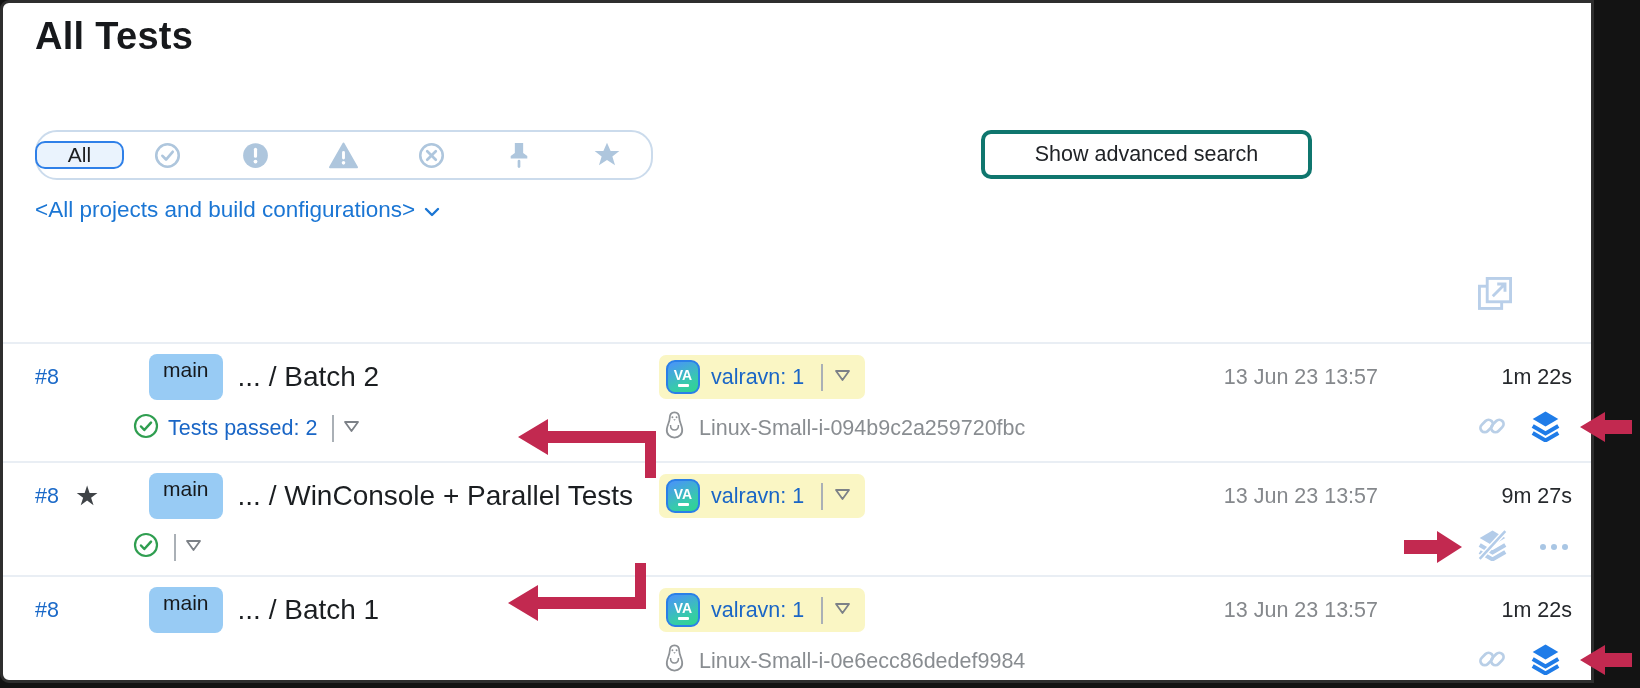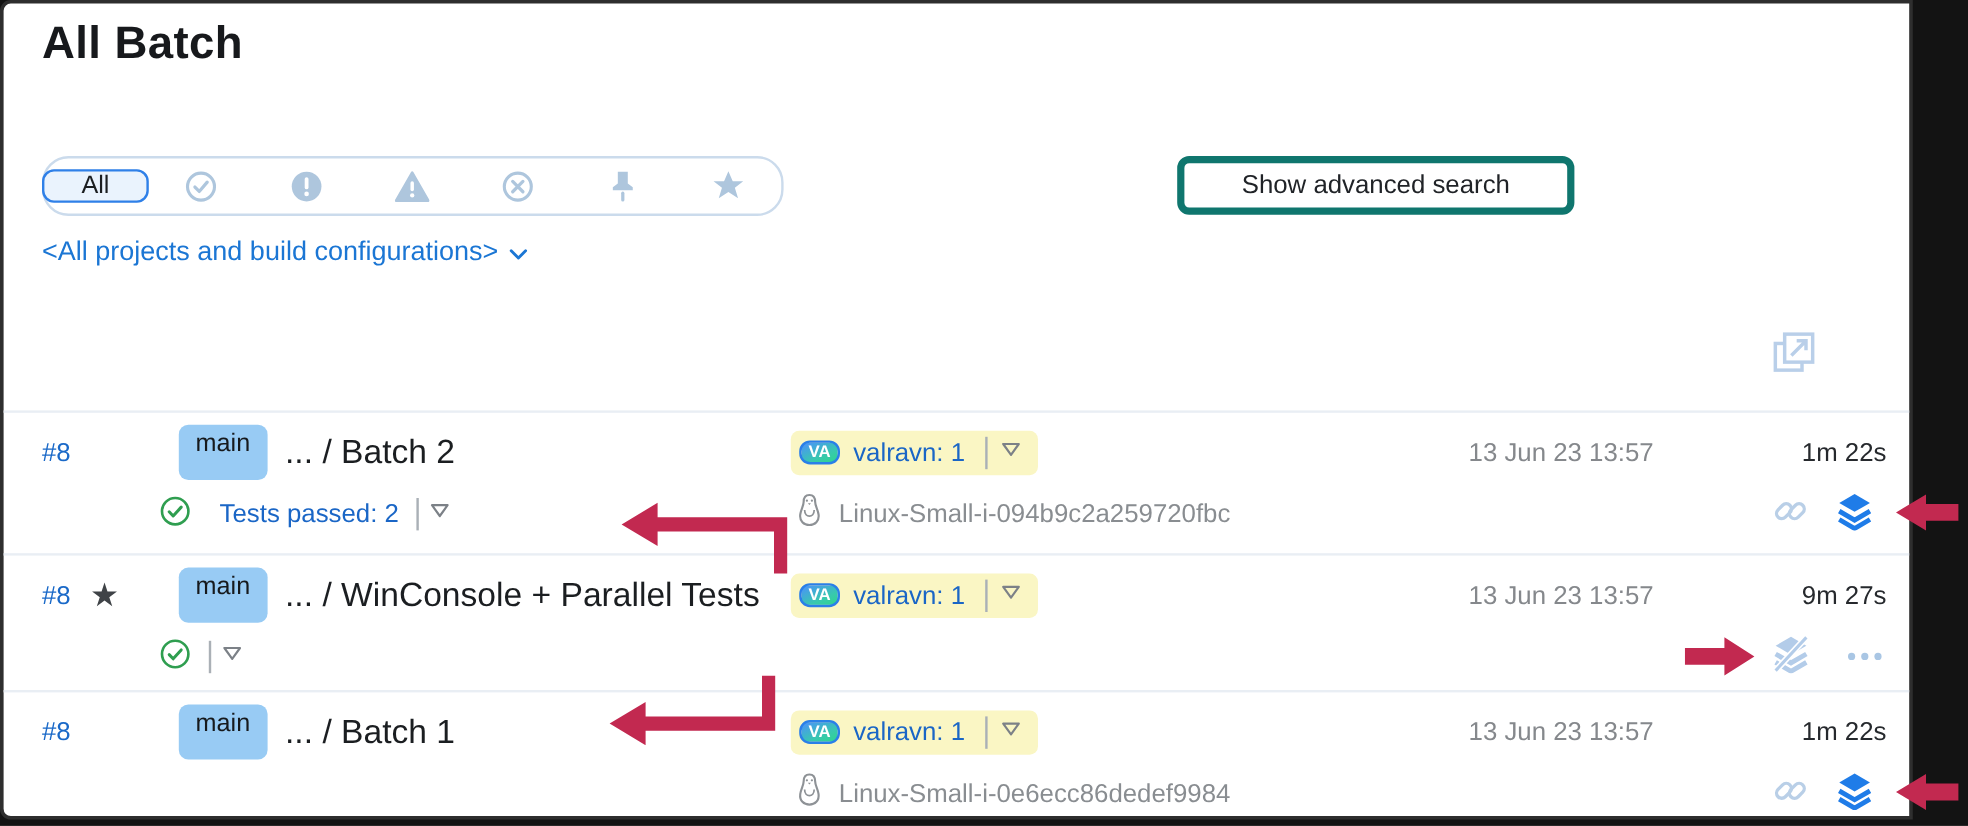--- a/index.html
+++ b/index.html
@@ -18,21 +18,21 @@
                border-radius:22px; display:flex; align-items:center; background:#fff; }
   .seg-all { width:89px; margin:-2px 0 -2px -2px; border:2.5px solid #2f80e8; border-radius:10px;
              background:#eaf3fd; display:flex; align-items:center; justify-content:center;
              font-size:21px; color:#1b1e21; cursor:pointer; }
   .seg { flex:1; display:flex; align-items:center; justify-content:center; cursor:pointer; }
   .seg svg { display:block; }
 
   .scope-link { left:32px; top:194px; display:flex; align-items:center; gap:9px;
                 font-size:22.5px; color:#1b76d4; cursor:pointer; }
 
-  .btn { position:absolute; height:49px; border:6px solid #0f766e; border-radius:10px; background:#fff;
+  .btn { position:absolute; height:49px; border:4px solid #0f766e; border-radius:10px; background:#fff;
          display:flex; align-items:center; justify-content:center; font-size:21.5px; color:#202327; cursor:pointer; }
   .btn-advanced { left:978px; top:127px; width:331px; }
   .btn-update  { left:1334px; top:127px; width:237px; }
 
   .openlist { left:1472px; top:271px; cursor:pointer; }
 
   
   .row { position:absolute; left:0; width:1588px; border-top:2px solid #e9eef4; }
   .row1 { top:339px; height:119px; }
   .row2 { top:458px; height:114px; }
@@ -41,26 +41,26 @@
   .line2 { top:62px; height:44px; }
   .cell { position:absolute; display:flex; align-items:center; }
 
   .build-num { left:32px; font-size:21.5px; color:#1a69c8; cursor:pointer; }
   .star-cell { left:72px; font-size:27px; color:#3f4347; line-height:1; }
   .branch-cell { left:146px; gap:15px; }
   .badge { background:#98cbf4; border-radius:8px; padding:4px 14px 18px; font-size:21px; color:#16191c; }
   .build-path { font-size:28px; color:#1b1e21; }
 
   .tests-cell { left:130px; gap:9px; }
-  .tests-link { font-size:21.5px; color:#1a66c6; cursor:pointer;margin-left:15px; }
+  .tests-link { font-size:21.5px; color:#1a66c6; cursor:pointer; }
   .vsep { width:2px; height:27px; background:#aab0b6; margin-left:6px; }
 
   .chip-cell { left:656px; }
   .chip { background:#faf6c4; border-radius:7px; padding:5px 14px 5px 7px; display:flex; align-items:center; gap:11px; }
-  .va-icon { width:34px; height:20px; border-radius:9px; border:2.5px solid #2a7fe8;
+  .va-icon { width:34px; height:34px; border-radius:9px; border:2.5px solid #2a7fe8;
              background:linear-gradient(155deg,#4899f1 10%,#38c9ad 65%,#2fd492 95%);
              color:#fff; font-size:14px; font-weight:700; display:flex; flex-direction:column;
              align-items:center; justify-content:center; line-height:1; }
   .va-icon i { display:block; width:11px; height:3px; background:#fff; margin-top:2px; border-radius:1px; }
   .chip-label { font-size:21.5px; color:#1a66c6; cursor:pointer; }
 
   .host-cell { left:660px; gap:13px; font-size:21.5px; color:#898d91; }
 
   .date-cell { left:1145px; width:230px; justify-content:flex-end; font-size:21.5px; color:#85888c; }
   .dur-cell  { left:1395px; width:174px; justify-content:flex-end; font-size:21.5px; color:#26292d; }
@@ -71,21 +71,21 @@
 
   .arrow { position:absolute; z-index:10; }
   .arrow path { fill:#c22950; }
 </style>
 </head>
 <body>
 
 <div class="screen">
   <div class="panel">
 
-    <h1 class="abs page-title">All Batch</h1>
+    <h1 class="abs page-title">All Tests</h1>
 
     <div class="abs filterbar">
       <div class="seg-all">
         <span>All</span>
       </div>
       <div class="seg">
         <span>
           <svg width="27" height="27" viewBox="0 0 24 24">
               <circle cx="12" cy="12" r="10" fill="none" stroke="#aec6dd" stroke-width="2.3"></circle>
               <path d="M7.5 12.3 10.7 15.6 16.6 8.7" fill="none" stroke="#aec6dd" stroke-width="2.4" stroke-linecap="round" stroke-linejoin="round"></path>

